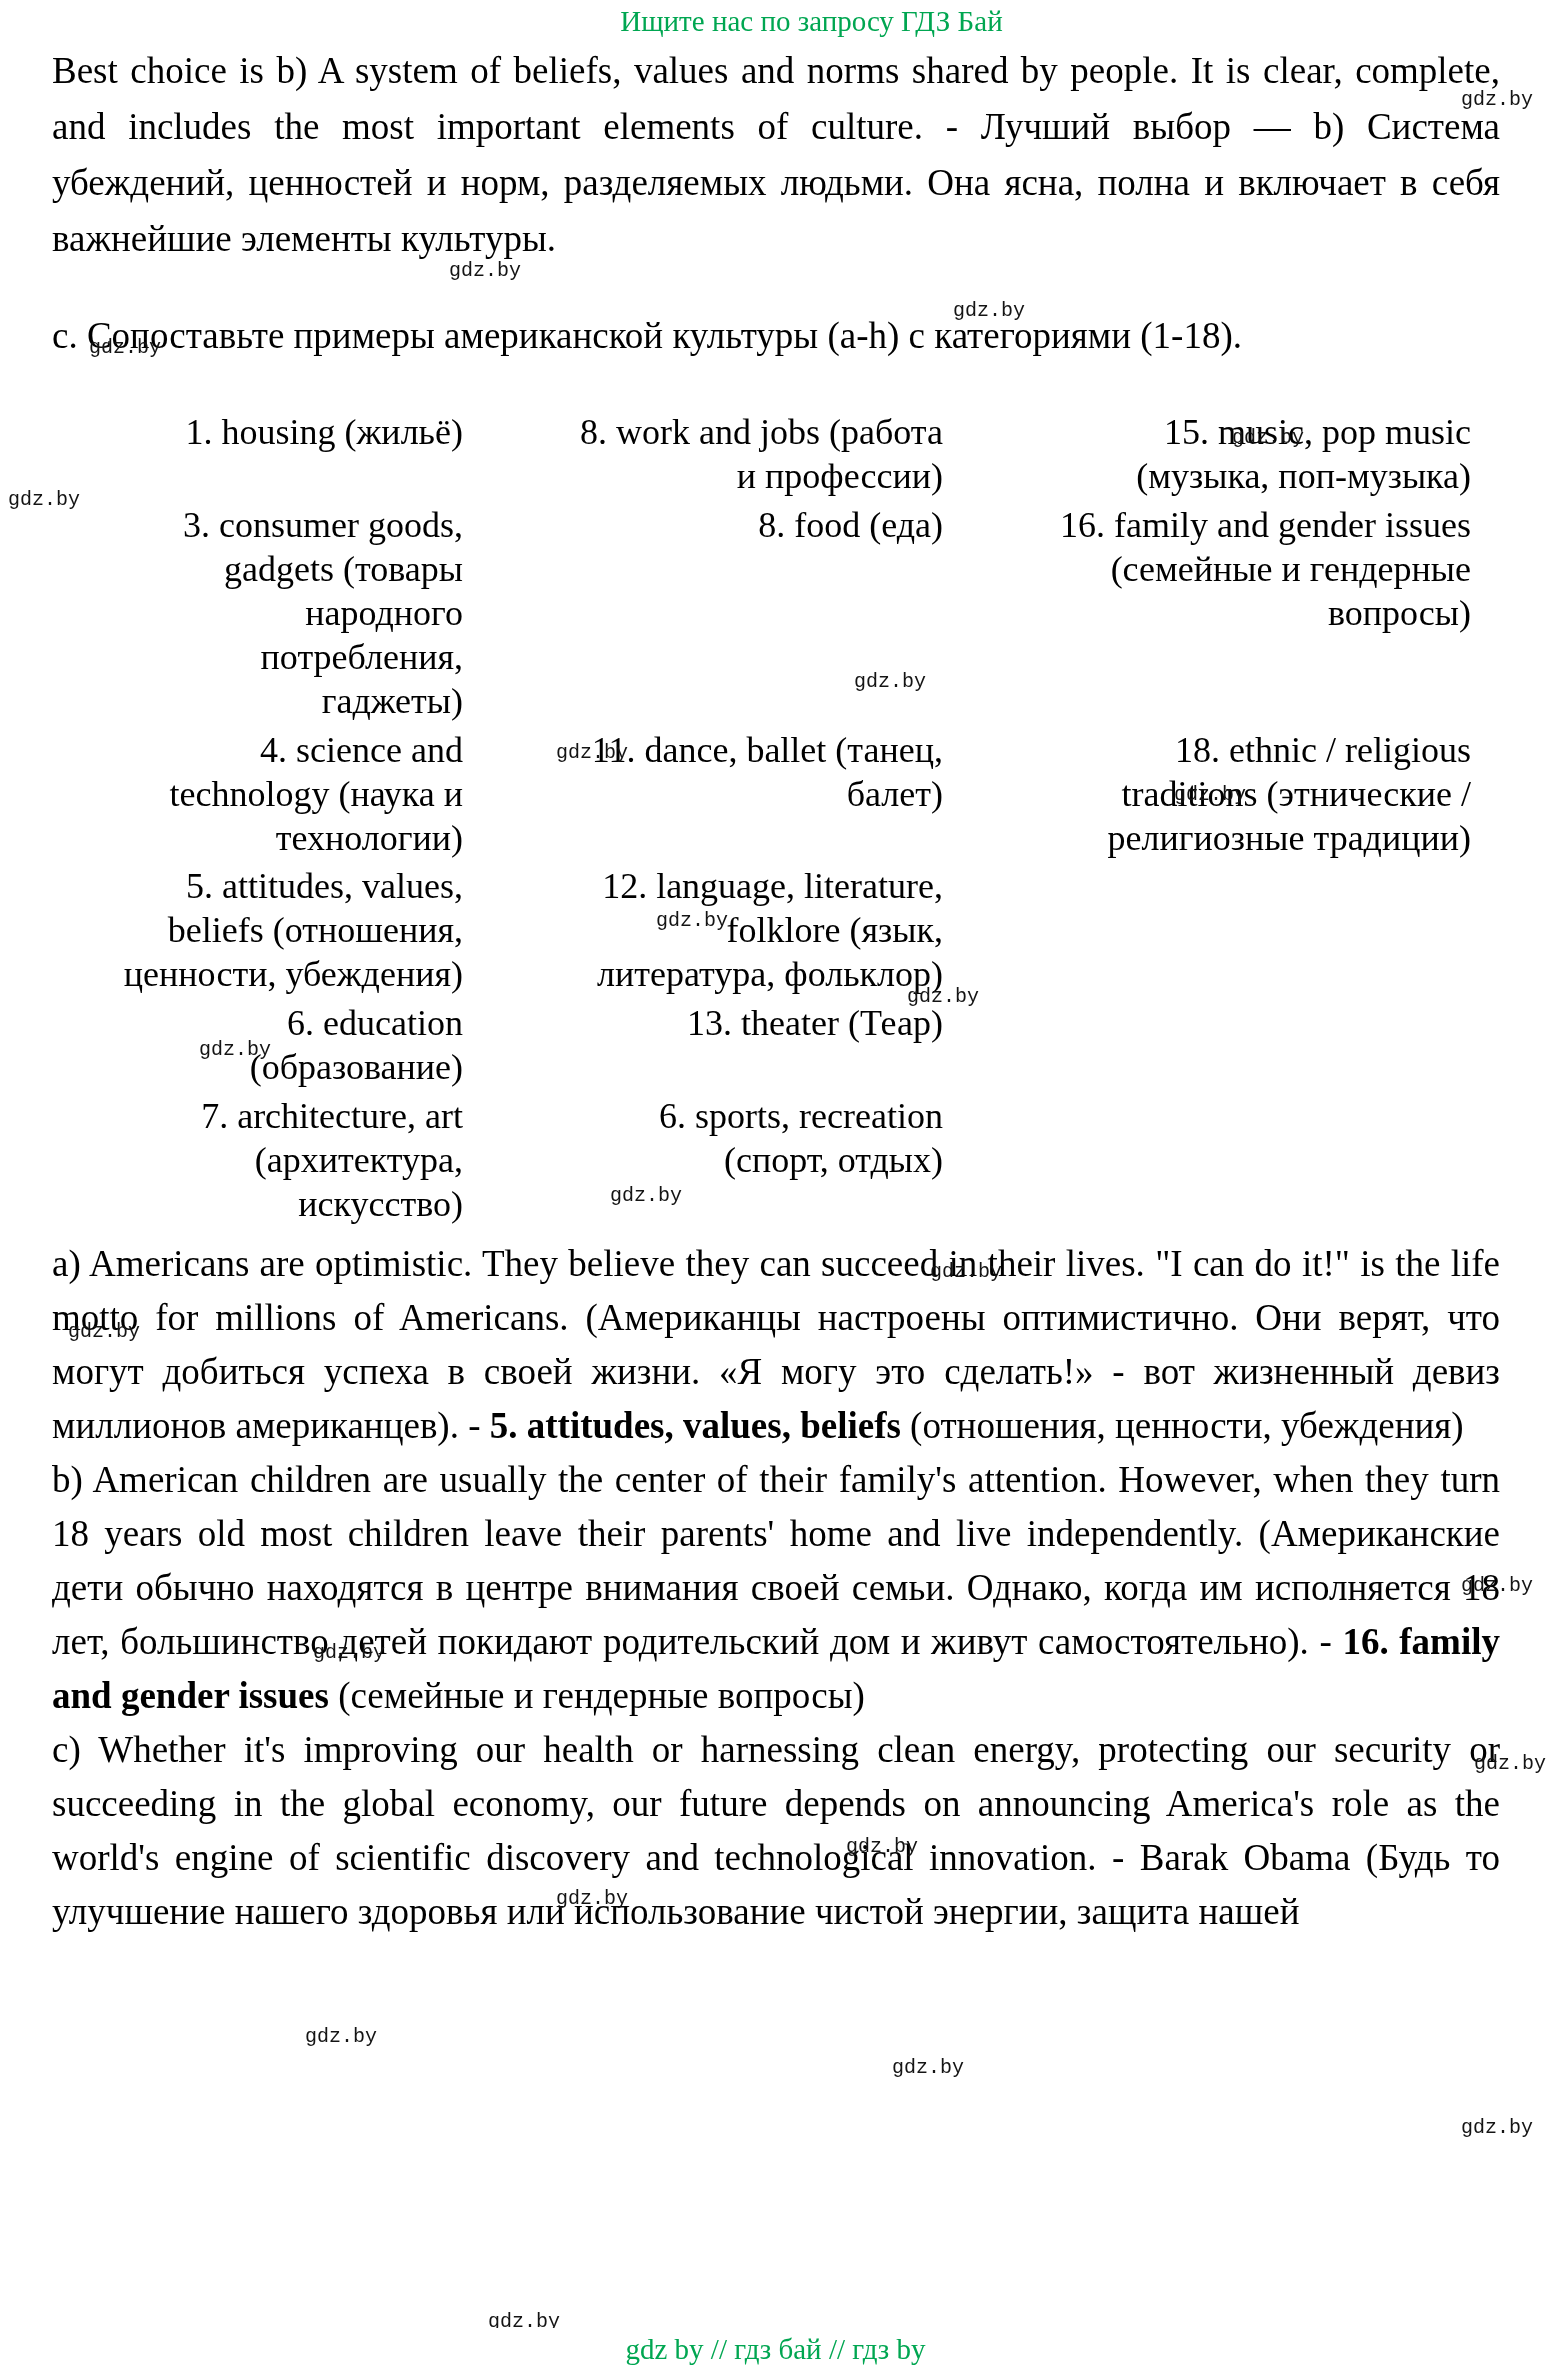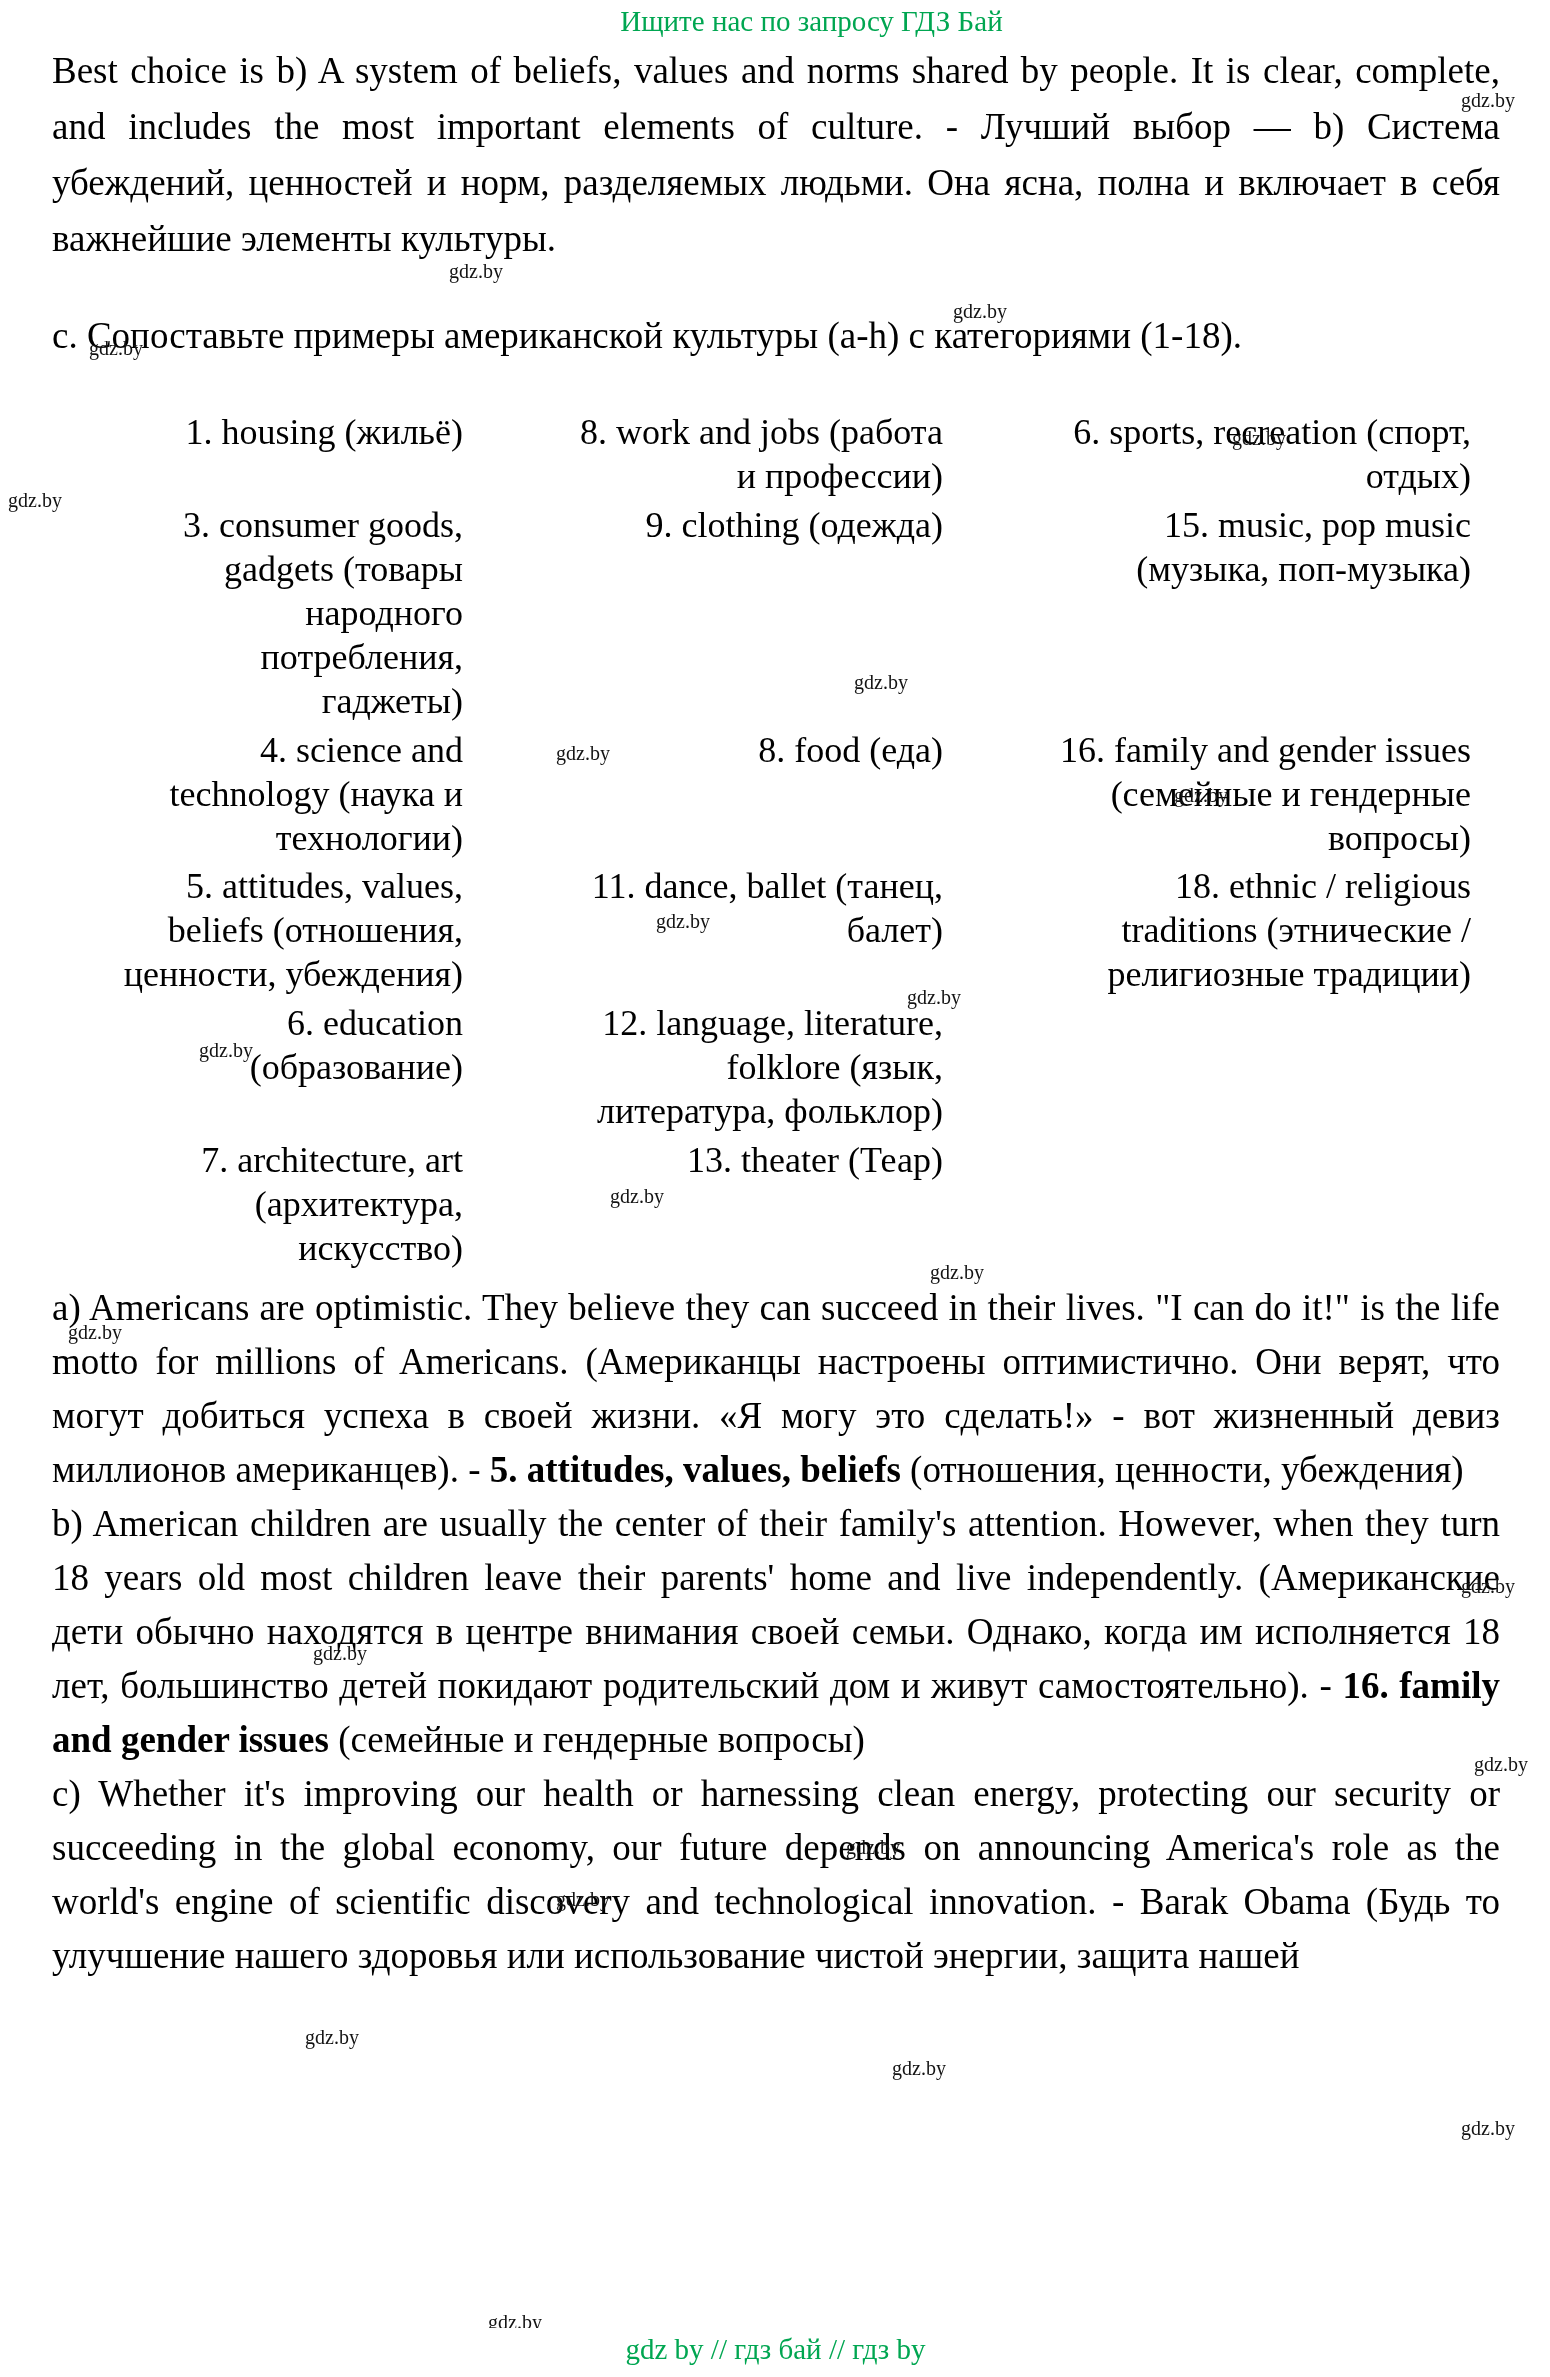--- a/index.html
+++ b/index.html
@@ -52,21 +52,21 @@
   .cat {
     padding: 0 29px 4.8px 0;
     text-align: right;
     margin-left: 37px;
   }
   .answers { margin-top: 6.4px; }
   .answers .para { line-height: 54px; }
   .answers b { font-weight: bold; }
   .wm {
     position: absolute;
-    font-family: Liberation Serif, serif;
+    font-family: Liberation Mono, monospace;
     font-size: 20px;
     line-height: 22px;
     color: #141414;
     white-space: nowrap;
     z-index: 3;
   }
 </style>
 </head>
 <body>
 
@@ -81,21 +81,20 @@
     <p class="para heading">c. Сопоставьте примеры американской культуры (a-h) с категориями (1-18).</p>
 
     <div class="grid">
       <div class="cat">1. housing (жильё)</div>
       <div class="cat">3. consumer goods, gadgets (товары народного потребления, гаджеты)</div>
       <div class="cat">4. science and technology (наука и технологии)</div>
       <div class="cat">5. attitudes, values, beliefs (отношения, ценности, убеждения)</div>
       <div class="cat">6. education (образование)</div>
       <div class="cat">7. architecture, art (архитектура, искусство)</div>
       <div class="cat">8. work and jobs (работа и профессии)</div>
-      <div class="cat">9. clothing (одежда)</div>
       <div class="cat">8. food (еда)</div>
       <div class="cat">11. dance, ballet (танец, балет)</div>
       <div class="cat">12. language, literature, folklore (язык, литература, фольклор)</div>
       <div class="cat">13. theater (Теар)</div>
       <div class="cat">6. sports, recreation (спорт, отдых)</div>
       <div class="cat">15. music, pop music (музыка, поп-музыка)</div>
       <div class="cat">16. family and gender issues (семейные и гендерные вопросы)</div>
       <div class="cat">18. ethnic / religious traditions (этнические / религиозные традиции)</div>
     </div>
 

